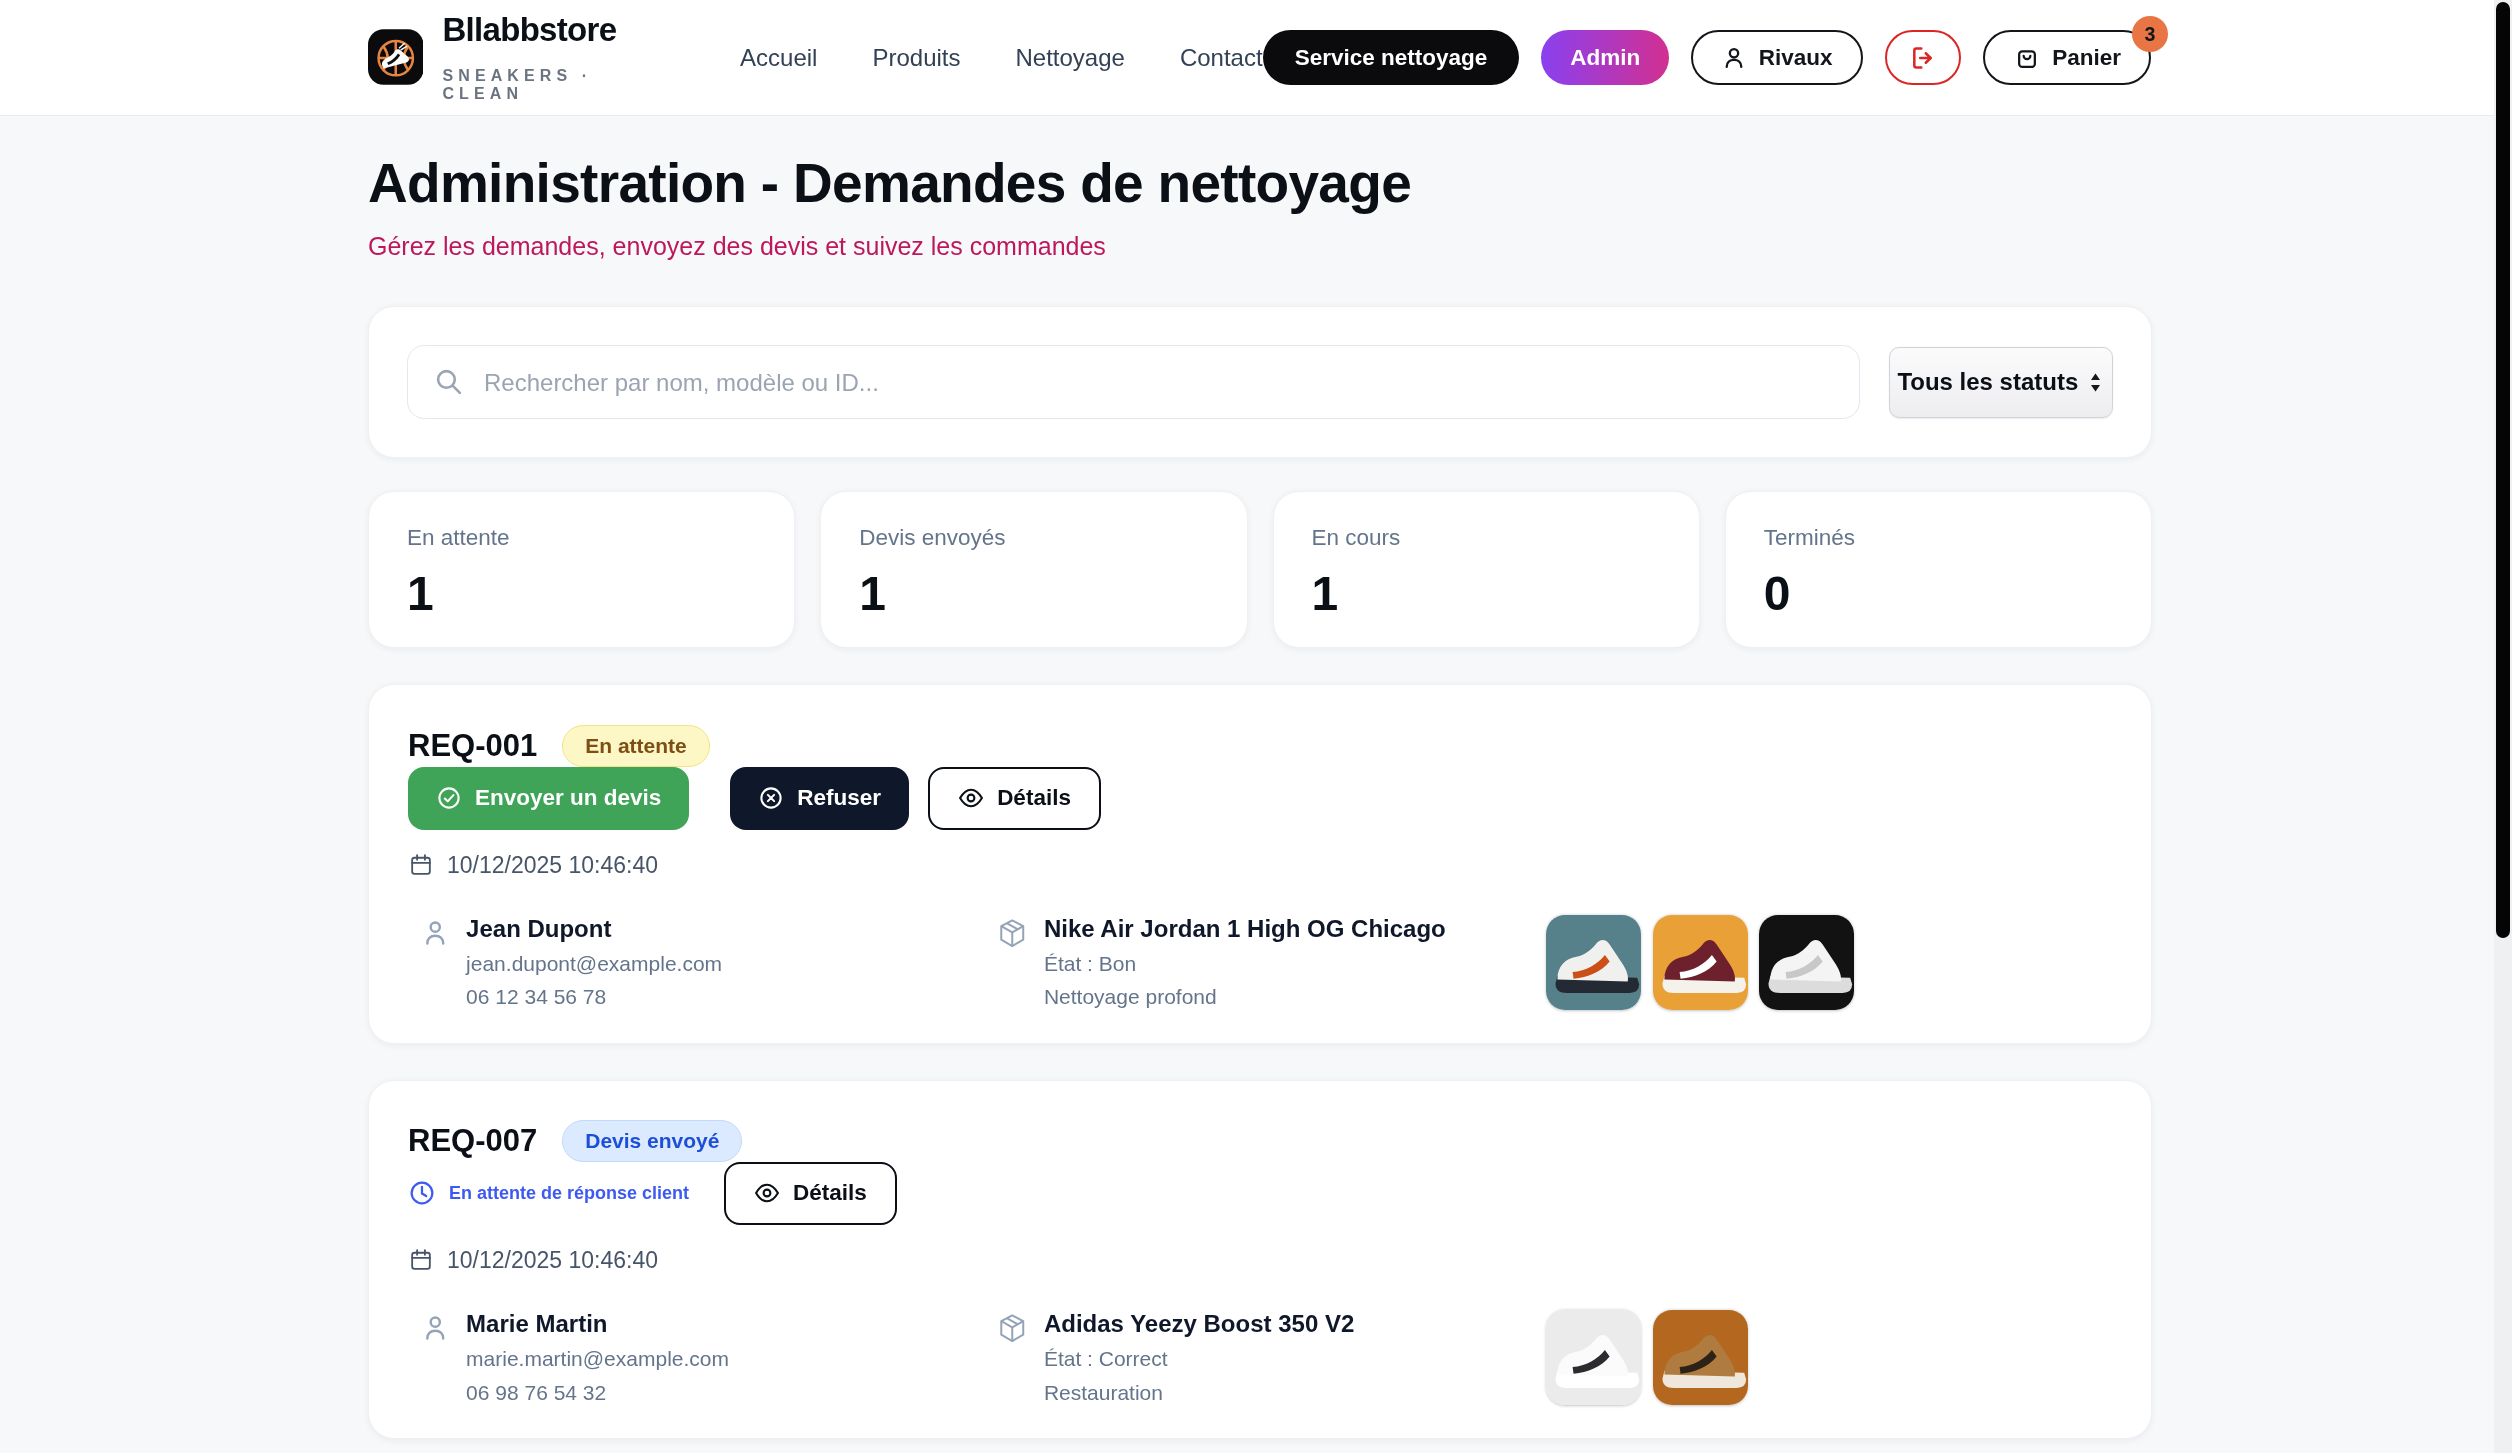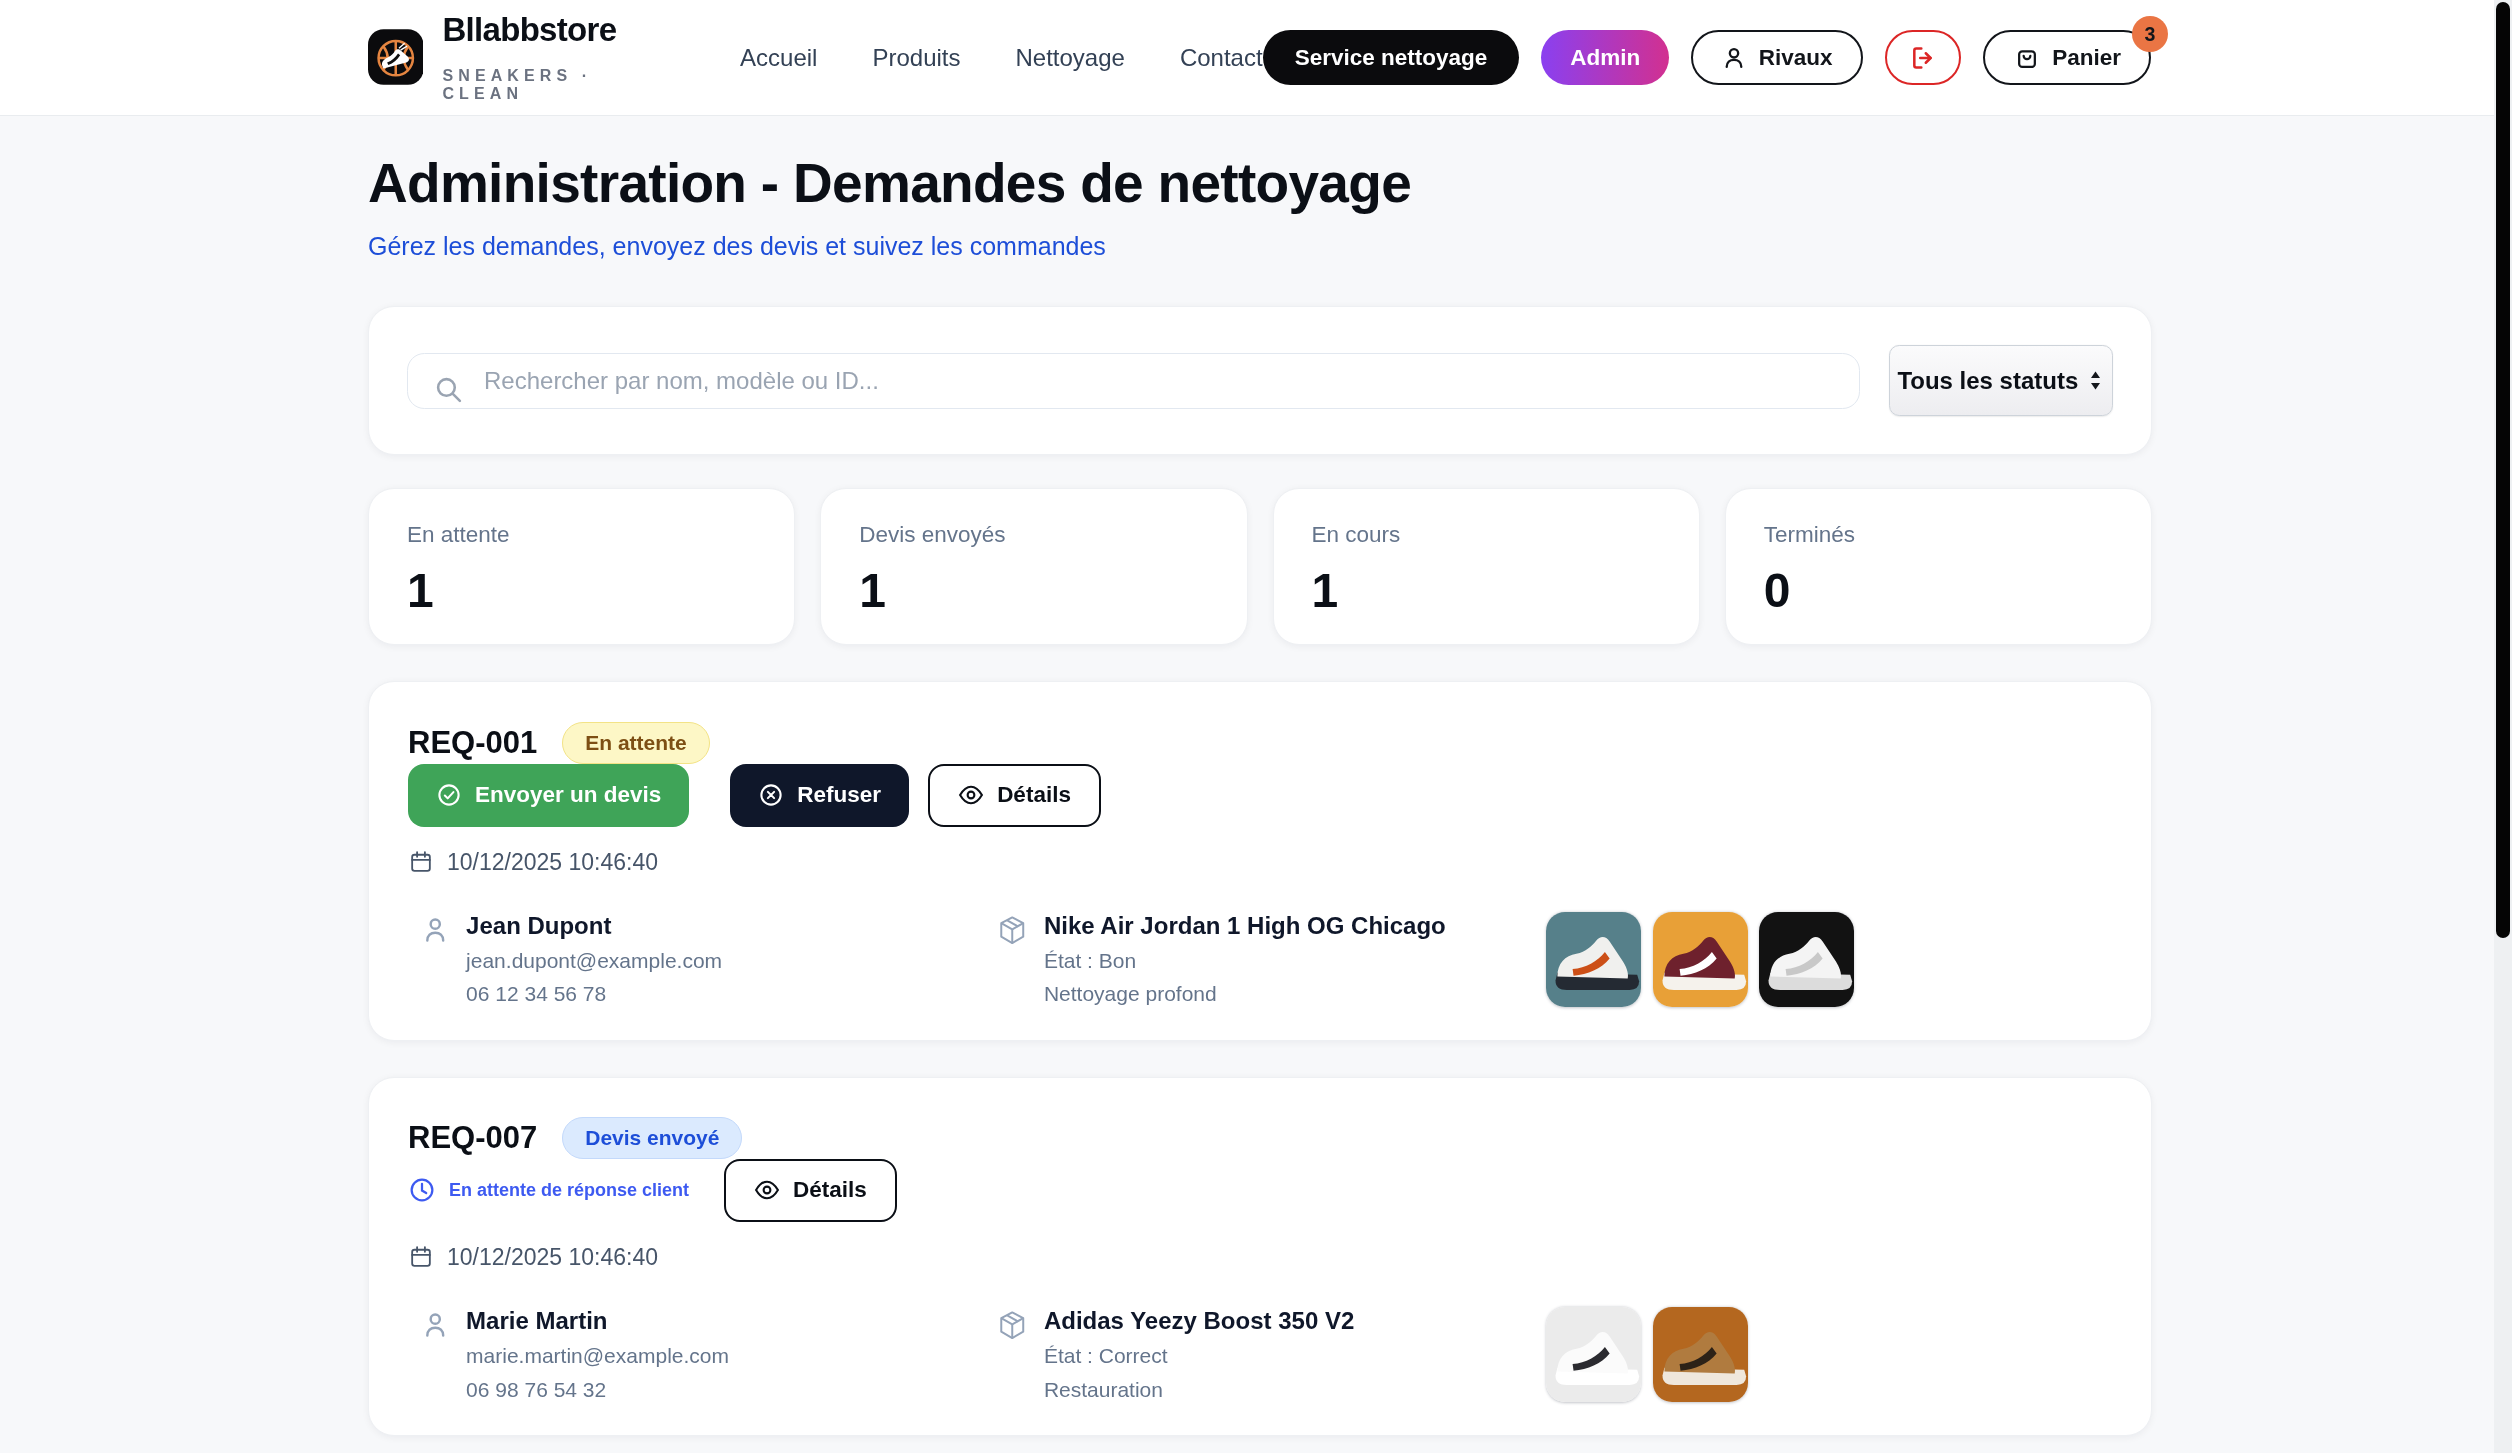--- a/index.html
+++ b/index.html
@@ -31,30 +31,30 @@
   .pill-logout { border:2.2px solid #dc2626; color:#dc2626; width:76px; padding:0; }
   .pill-cart { position:relative; gap:11.6px; }
   .cart-badge {
     position:absolute; top:-16px; right:-19px; width:36px; height:36px; border-radius:50%;
     display:flex; align-items:center; justify-content:center; font-size:19.6px; font-weight:700; color:#13161b;
   }
   .icon { display:block; }
   
   .container { width:1784px; margin-left:368px; }
   .page-title { font-size:55px; font-weight:800; letter-spacing:-0.7px; margin-top:35px; color:#0b0f16; }
-  .page-subtitle { font-size:25px; color:#1d4ed8; margin-top:17.4px; }
+  .page-subtitle { font-size:25px; color:#be185d; margin-top:17.4px; }
   .card {
     background:#fff; border:0.7px solid #eef0f3; border-radius:26px;
     box-shadow:0 1.5px 7.3px rgba(15,23,42,.05);
   }
   
   .filter-card { margin-top:45px; padding:38px; display:flex; align-items:center; gap:29px; }
   .search-wrap { flex:1; position:relative; }
   .search-input {
-    width:100%; height:56px; border:1.5px solid #e2e8f0; border-radius:17.4px;
+    width:100%; height:74px; border:1.5px solid #e2e8f0; border-radius:17.4px;
     font-size:24px; font-family:inherit; color:#0f172a; padding:1px 29px 0 76px; outline:none; background:#fff;
   }
   .search-input::placeholder { color:#9aa4b2; }
   .search-icon { position:absolute; left:26px; top:21px; }
   .status-select {
     width:224px; height:71px; border:1.5px solid #cdd3da; border-radius:10.2px;
     background:linear-gradient(#fbfbfc,#ededf0); display:flex; align-items:center; justify-content:center;
     gap:7.3px; font-size:24px; font-weight:700; color:#0b0f16; cursor:pointer;
     box-shadow:0 0.7px 1.5px rgba(0,0,0,.08); font-family:inherit;
   }

